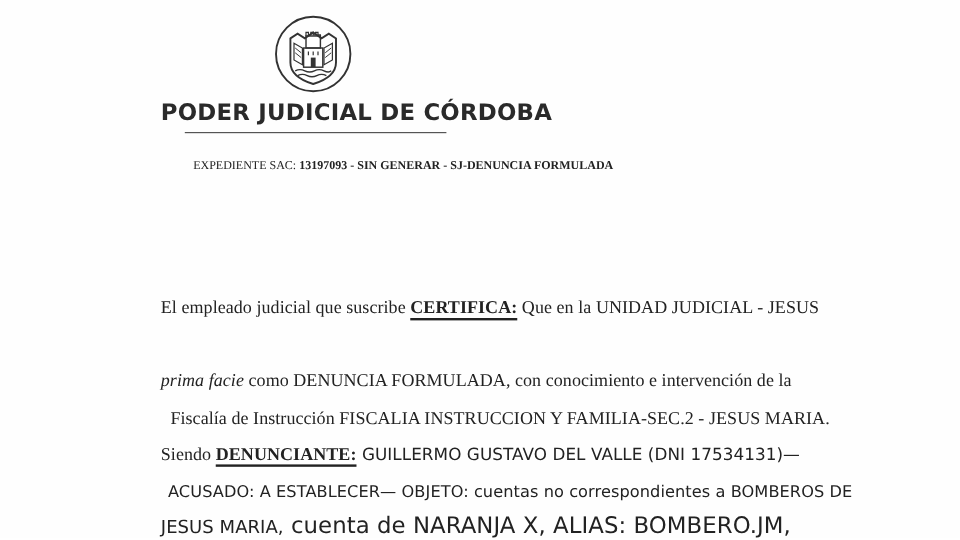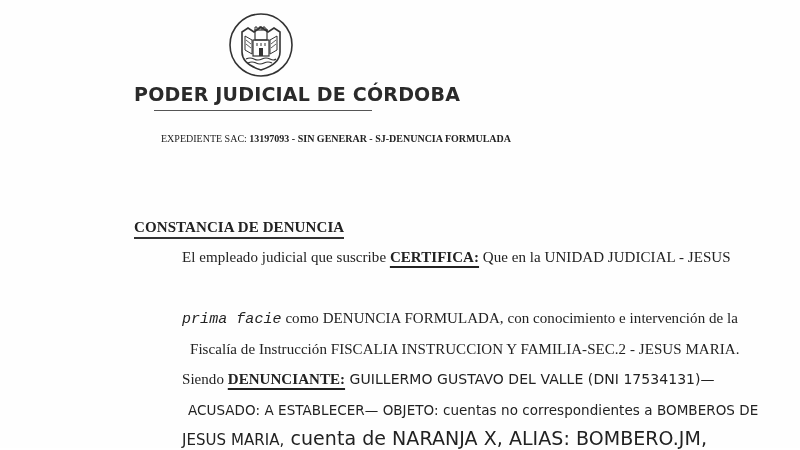--- a/index.html
+++ b/index.html
@@ -65,30 +65,29 @@
       border-bottom: 2px solid #333;
       padding-bottom: 1px;
       letter-spacing: 0.1px;
     }
     .line {
       position: absolute;
       font-size: 15px;
       white-space: nowrap;
       color: #222;
       letter-spacing: 0.05px;
-      margin-left: 48px;
     }
     .u-bold {
       font-weight: bold;
       text-decoration: underline;
       text-decoration-thickness: 2px;
       text-underline-offset: 4px;
     }
     .bold { font-weight: bold; }
-    .italic { font-style: italic; font-family: Liberation Mono, monospace; }
+    .italic { font-style: italic; }
     .sans { font-family: "DejaVu Sans", "Liberation Sans", sans-serif; }
     .big-sans {
       font-family: "DejaVu Sans", "Liberation Sans", sans-serif;
       font-size: 19px;
     }
     .small-caps-sans {
       font-family: "DejaVu Sans", "Liberation Sans", sans-serif;
       font-size: 15px;
     }
   </style>
@@ -121,21 +120,20 @@
     <path d="M20 51 Q24 49 28 51 T36 51 T44 51" fill="none" stroke="#333" stroke-width="1.2"></path>
   </svg>
 
   <div class="org-title">PODER JUDICIAL DE CÓRDOBA</div>
   <div class="org-rule"></div>
 
   <div class="expediente">
     <span>EXPEDIENTE SAC: </span><span class="bold">13197093 - SIN GENERAR - SJ-DENUNCIA FORMULADA</span>
   </div>
 
-  <div class="section-title">CONSTANCIA DE DENUNCIA</div>
 
   <div class="line" style="left:134px; top:249px;">
     <span>El empleado judicial que suscribe </span><span class="u-bold">CERTIFICA:</span><span> Que en la UNIDAD JUDICIAL - JESUS</span>
   </div>
 
 
   <div class="line" style="left:134px; top:310px;">
     <span class="italic">prima facie</span><span> como DENUNCIA FORMULADA, con conocimiento e intervención de la</span>
   </div>
 

